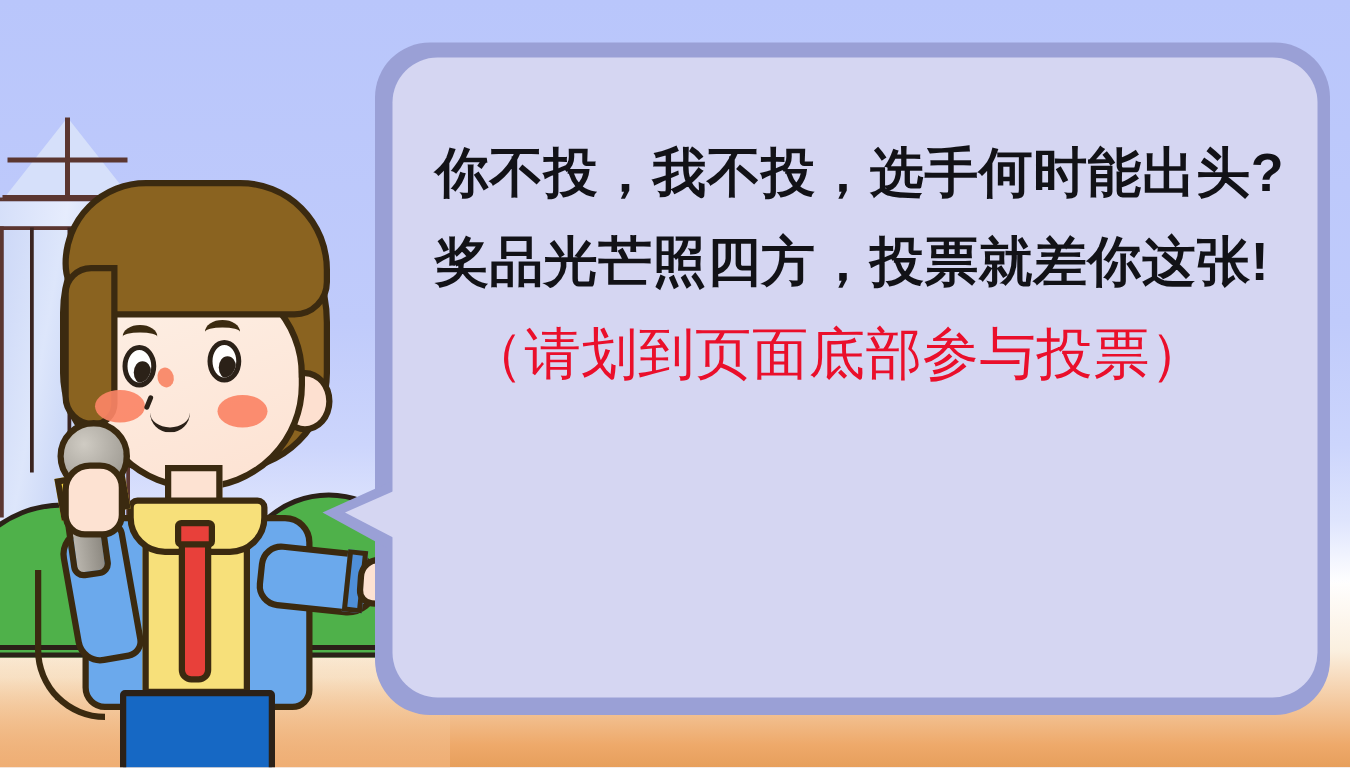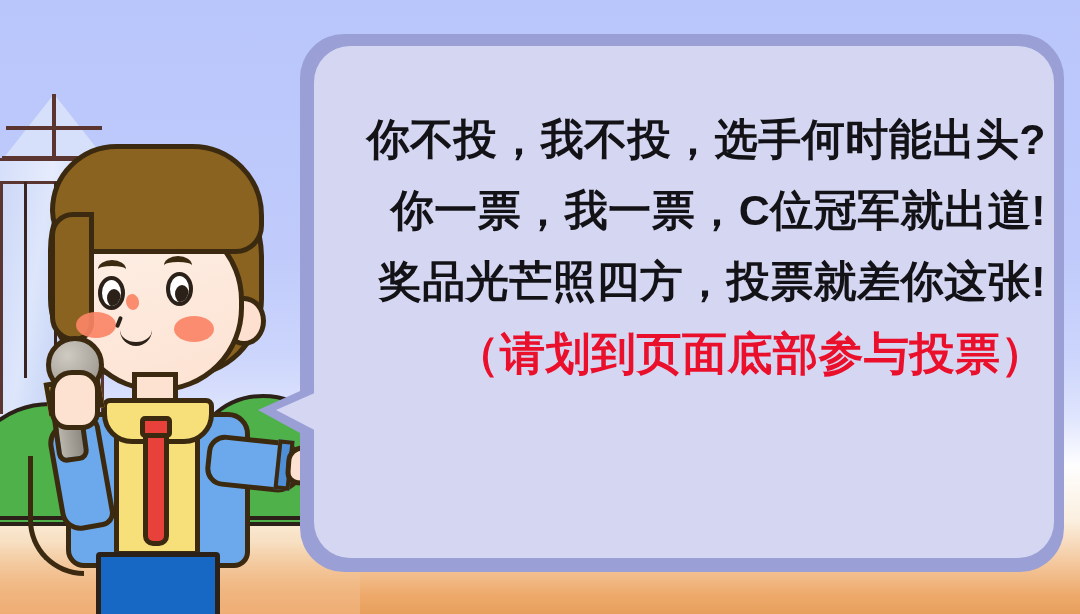--- a/index.html
+++ b/index.html
@@ -408,34 +408,33 @@
     border-bottom: 26px solid transparent;
     border-right: 50px solid #d5d6f2;
   }
 
   .bubble-text {
     position: absolute;
     left: 314px; top: 46px;
     width: 732px; height: 512px;
     box-sizing: border-box;
     padding: 72px 0 0 34px;
-    text-align: right;
   }
   .line {
     font-size: 43px;
     font-weight: 700;
     color: #121217;
     letter-spacing: 0.5px;
     line-height: 1;
     margin-bottom: 28px;
     white-space: nowrap;
   }
   .line-red {
     font-size: 45px;
-    font-weight: 700;
+    font-weight: 400;
     color: #ea0f2b;
     letter-spacing: 0.5px;
     line-height: 1;
     margin: 6px 0 0 26px;
     white-space: nowrap;
   }
 </style>
 </head>
 <body>
 
@@ -508,18 +507,17 @@
 
   </div>
 
   <div class="bubble-outer"></div>
   <div class="bubble-tail-outer"></div>
   <div class="bubble-inner"></div>
   <div class="bubble-tail-inner"></div>
 
   <div class="bubble-text">
     <div class="line">你不投，我不投，选手何时能出头?</div>
-    <div class="line">你一票，我一票，C位冠军就出道!</div>
     <div class="line">奖品光芒照四方，投票就差你这张!</div>
     <div class="line-red">（请划到页面底部参与投票）</div>
   </div>
 
 </div>
 
 </body></html>

